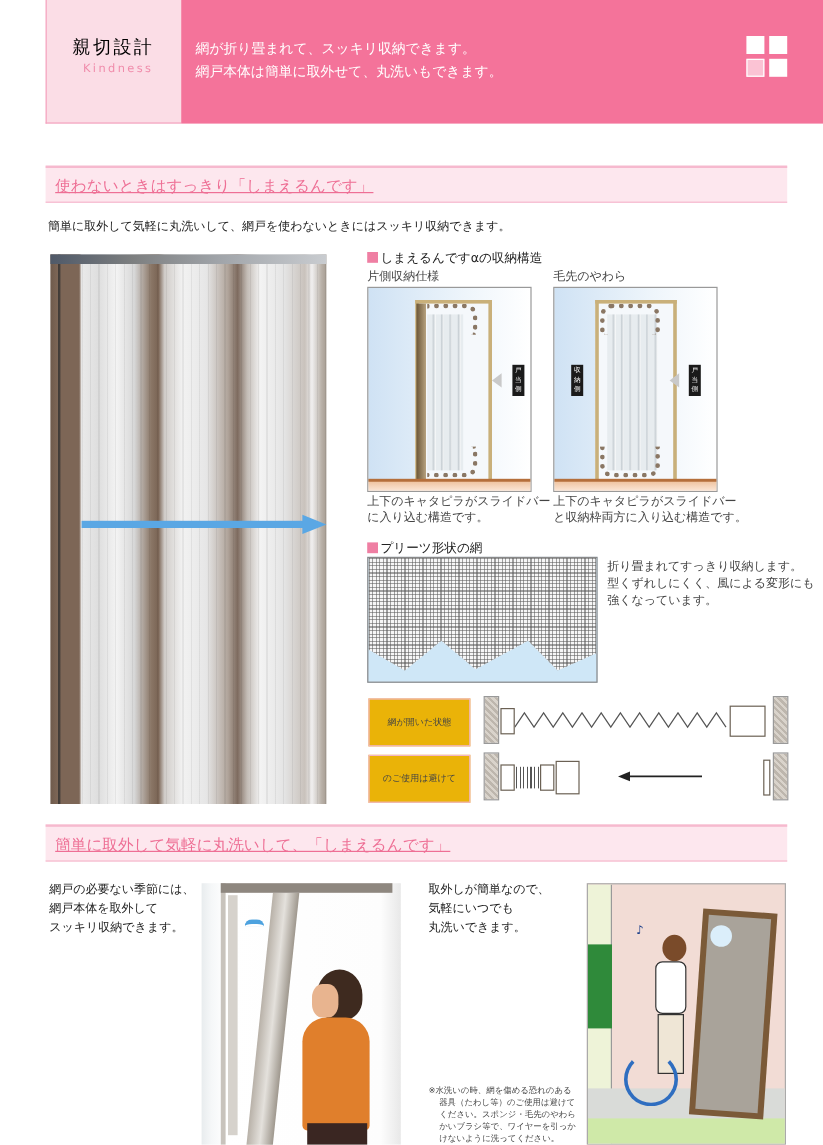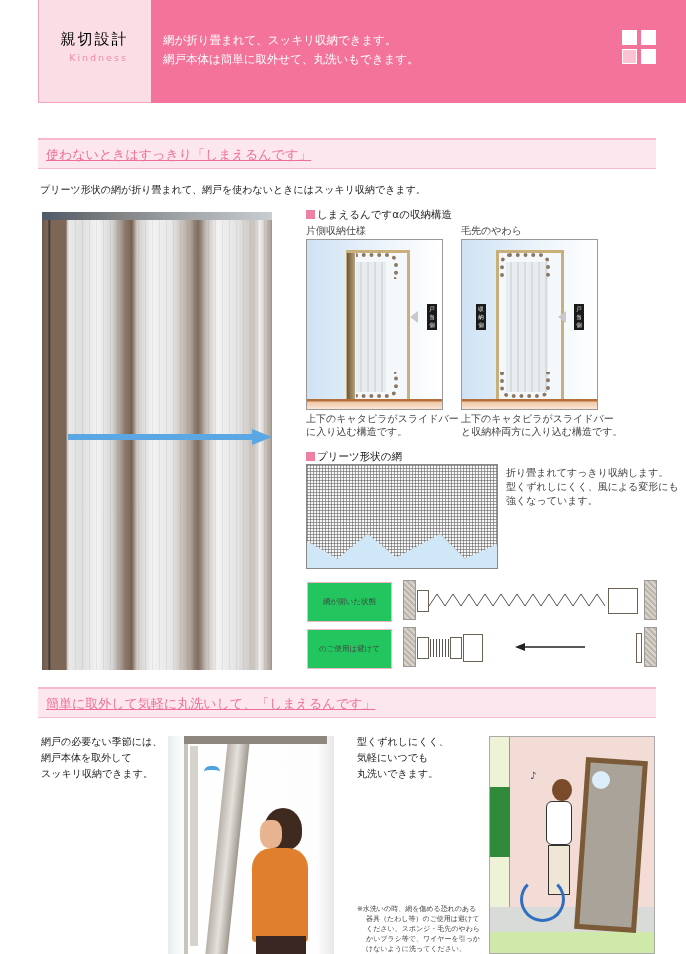--- a/index.html
+++ b/index.html
@@ -50,21 +50,21 @@
   
   .mesh { left: 306px; top: 464px; width: 192px; height: 105px; border: 1px solid #888; background: #cfe7f7; overflow: hidden; }
   .mesh-inner { position: absolute; left: 0; top: 0; width: 100%; height: 100%;
      background:
        repeating-linear-gradient(0deg, rgba(90,90,90,0.55) 0, rgba(90,90,90,0.55) 1px, transparent 1px, transparent 3px),
        repeating-linear-gradient(90deg, rgba(90,90,90,0.55) 0, rgba(90,90,90,0.55) 1px, transparent 1px, transparent 3px),
        #f6f6f6;
      clip-path: polygon(0 0,100% 0,100% 77%,83% 91%,70% 67%,47% 90%,32% 67%,16% 91%,0 74%); }
 
   
-  .state-box { left: 307px; width: 85px; height: 40px; border: 1.5px solid #f2b6ca; background: #22c55e; font-size: 7.5px; color: #444; text-align: center; line-height: 37px; }
+  .state-box { left: 307px; width: 85px; height: 40px; border: 1.5px solid #f2b6ca; background: #eab308; font-size: 7.5px; color: #444; text-align: center; line-height: 37px; }
   .wall { position: absolute; width: 13px; height: 40px; background: repeating-linear-gradient(45deg,#bdb6ad 0,#bdb6ad 2px,#d9d3cb 2px,#d9d3cb 4px); border: 1px solid #999; }
   .rail { position: absolute; border: 1px solid #6b6154; background: #fff; }
 
   
   .photo { left: 168px; top: 736px; width: 166px; height: 218px; background: linear-gradient(90deg,#e8ecee 0,#f5f7f8 8px,#ffffff 20px,#fdfdfd 90%,#e8e8e8 100%); }
   .photo-top { left: 184px; top: 736px; width: 143px; height: 8px; background: #8e877f; }
   .illus { left: 489px; top: 736px; width: 166px; height: 218px; border: 1px solid #aaa; background: #f2dcd5; overflow: hidden; }
 </style>
 </head>
 <body>
@@ -77,21 +77,21 @@
 <div class="abs hdr-line" style="top:52px">網戸本体は簡単に取外せて、丸洗いもできます。</div>
 <div class="abs hdr-logo">
   <div class="sq" style="left:0;top:0"></div>
   <div class="sq" style="left:19px;top:0"></div>
   <div class="sq" style="left:0;top:19px;background:#fbc3d4;border:1px solid #fff"></div>
   <div class="sq" style="left:19px;top:19px"></div>
 </div>
 
 <div class="abs sec" style="top:138px"></div>
 <div class="abs sec-text" style="top:146px">使わないときはすっきり「しまえるんです」</div>
-<div class="abs body-text" style="left:40px;top:182px">プリーツ形状の網が折り畳まれて、網戸を使わないときにはスッキリ収納できます。</div>
+<div class="abs body-text" style="left:40px;top:182px">簡単に取外して気軽に丸洗いして、網戸を使わないときにはスッキリ収納できます。</div>
 
 <div class="abs door"></div>
 <div class="abs door-lines"></div>
 <div class="abs door-top"></div>
 <div class="abs door-arrow-shaft"></div>
 <div class="abs door-arrow-head"></div>
 
 <div class="abs mini-h" style="left:306px;top:208px"><span class="pink-sq"></span><span>しまえるんですαの収納構造</span></div>
 <div class="abs small-text" style="left:306px;top:225px">片側収納仕様</div>
 <div class="abs small-text" style="left:461px;top:225px">毛先のやわら</div>
@@ -175,21 +175,21 @@
   <div style="position:absolute;left:48px;top:8px;width:22px;height:218px;background:linear-gradient(90deg,#b8b1a8,#e4e1dc,#9e978d);transform:skewX(-6deg)"></div>
   <div style="position:absolute;left:36px;top:30px;width:16px;height:6px;border-top:4px solid #4da2df;border-radius:8px 8px 0 0"></div>
   <div style="position:absolute;left:96px;top:72px;width:38px;height:42px;background:#3e2a1f;border-radius:50% 50% 40% 40%"></div>
   <div style="position:absolute;left:92px;top:84px;width:22px;height:28px;background:#e8b48f;border-radius:40%"></div>
   <div style="position:absolute;left:84px;top:112px;width:56px;height:94px;background:#e07f2c;border-radius:20px 20px 4px 4px"></div>
   <div style="position:absolute;left:88px;top:200px;width:50px;height:18px;background:#3a2622"></div>
 </div>
 <div class="abs photo-top"></div>
 
 <div class="abs body-text" style="left:357px;top:734px">
-  <div>型くずれしにくく、</div>
+  <div>取外しが簡単なので、</div>
   <div>気軽にいつでも</div>
   <div>丸洗いできます。</div>
 </div>
 
 <div class="abs tiny-text" style="left:357px;top:904px">
   <div>※水洗いの時、網を傷める恐れのある</div>
   <div style="padding-left:9px">器具（たわし等）のご使用は避けて</div>
   <div style="padding-left:9px">ください。スポンジ・毛先のやわら</div>
   <div style="padding-left:9px">かいブラシ等で、ワイヤーを引っか</div>
   <div style="padding-left:9px">けないように洗ってください。</div>

